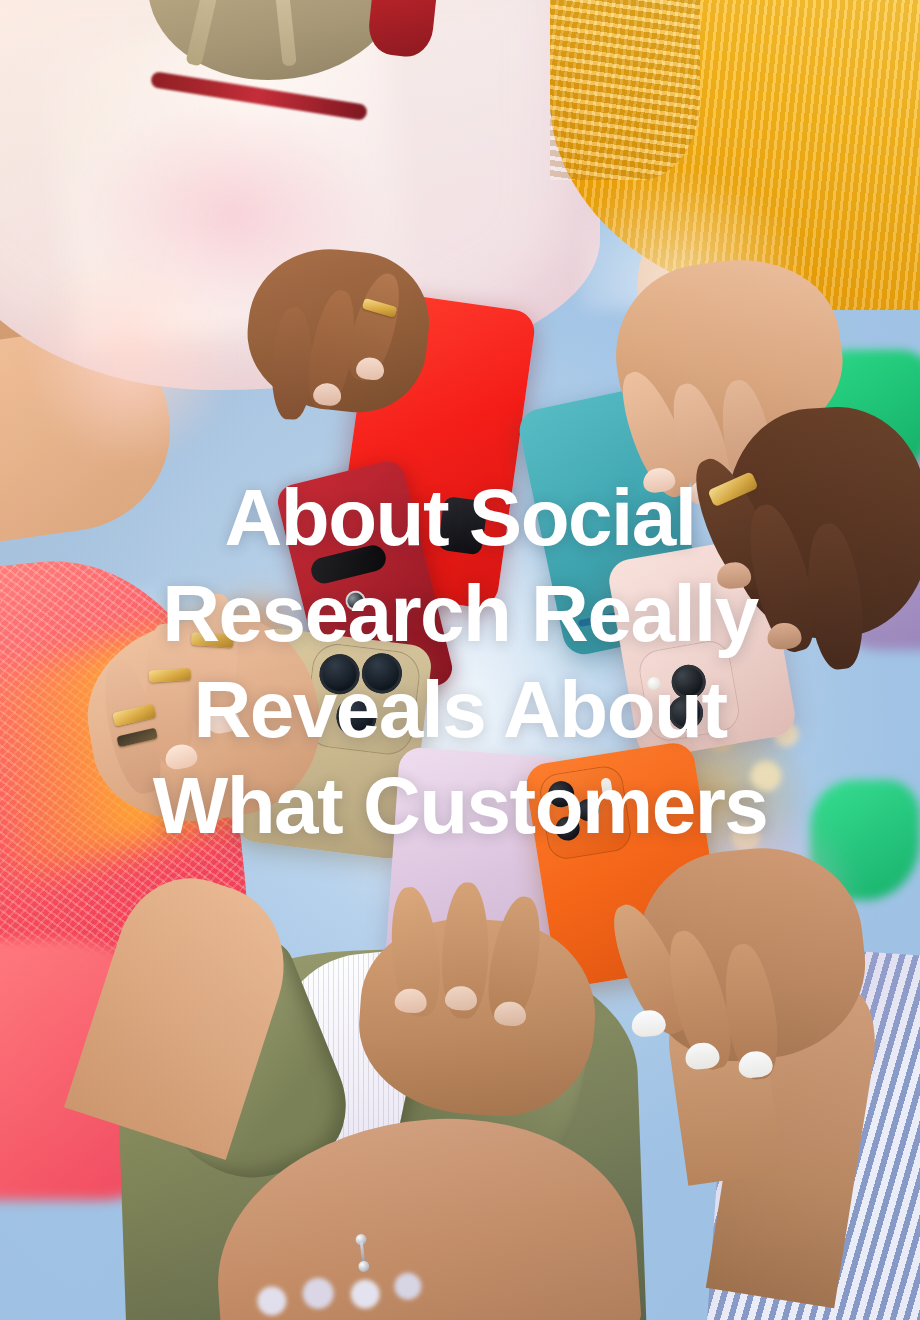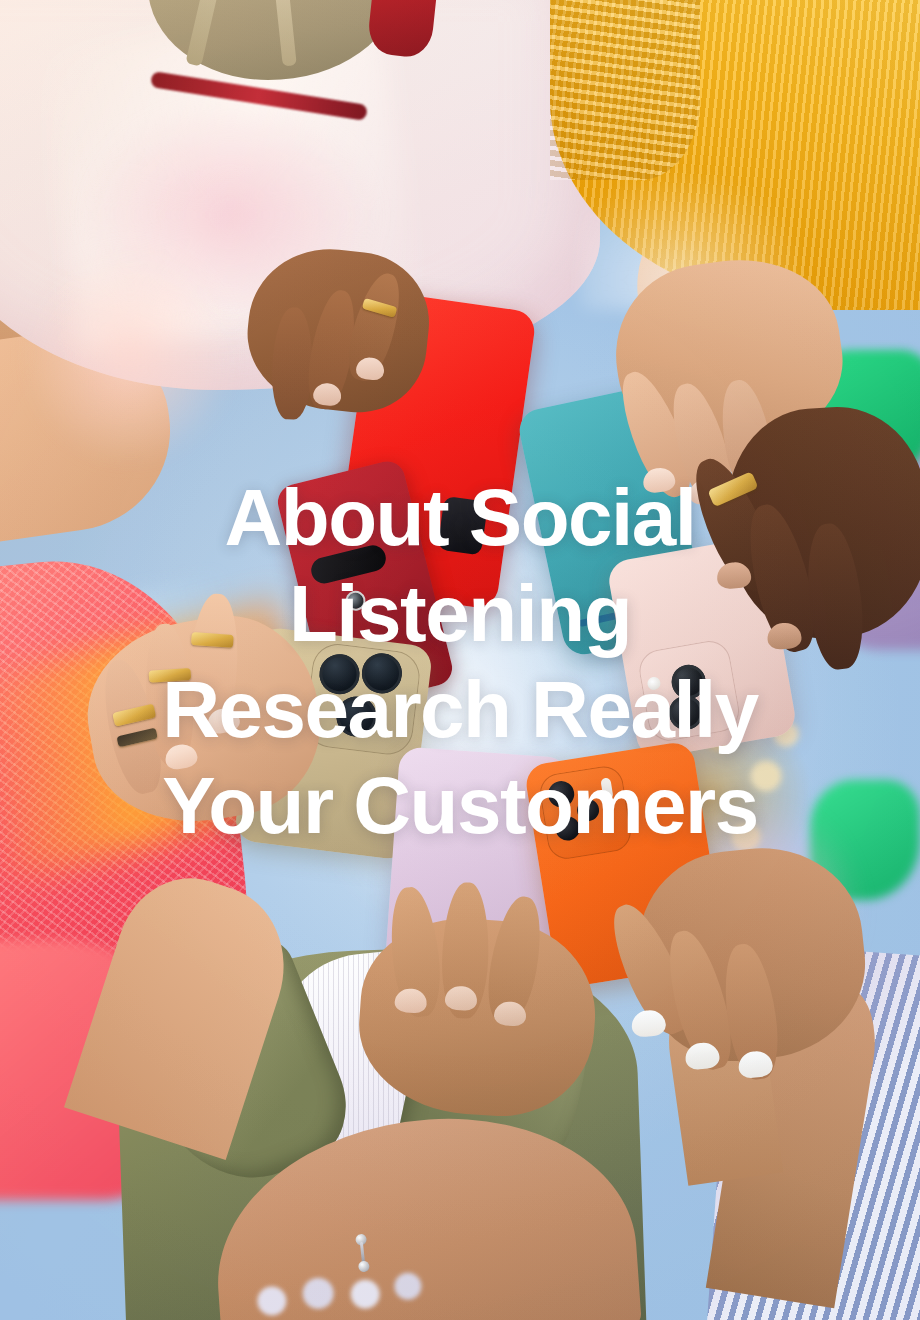--- a/index.html
+++ b/index.html
@@ -715,18 +715,18 @@
       <div class="nail n2"></div>
       <div class="nail n3"></div>
     </div>
 
     <div class="warm"></div>
     <div class="grade"></div>
   </div>
 
   <div class="headline">
     <span class="line">About Social</span>
-    <span class="line">Listening</span>
     <span class="line">Research Really</span>
-    <span class="line">Your Customers</span>
+    <span class="line">Reveals About</span>
+    <span class="line">What Customers</span>
   </div>
 
 </div>
 
 </body></html>

